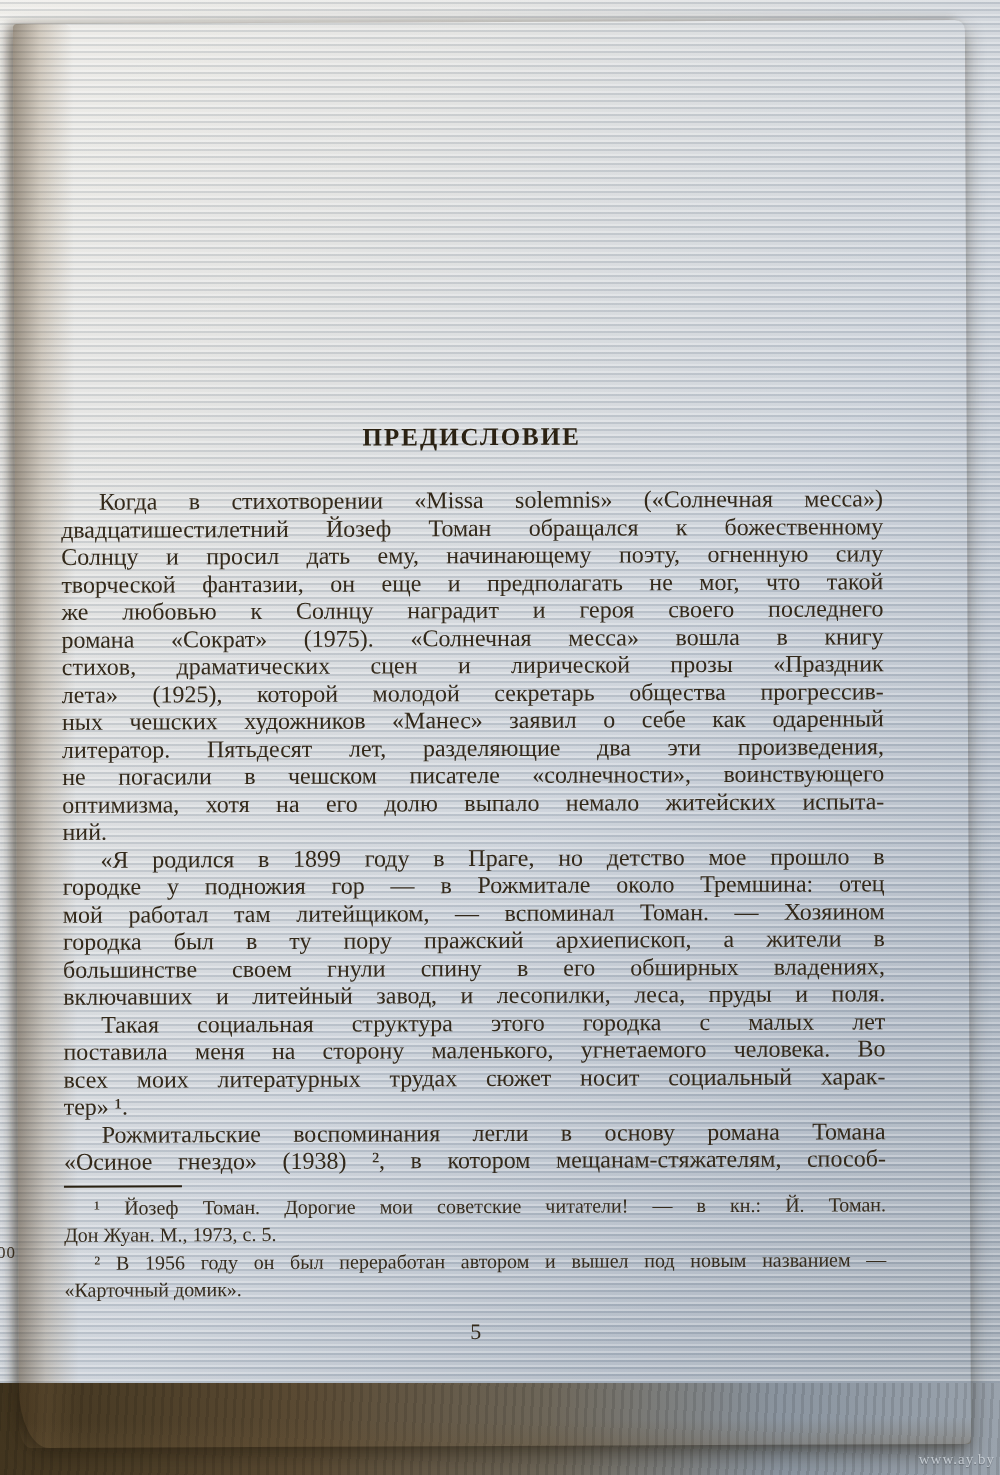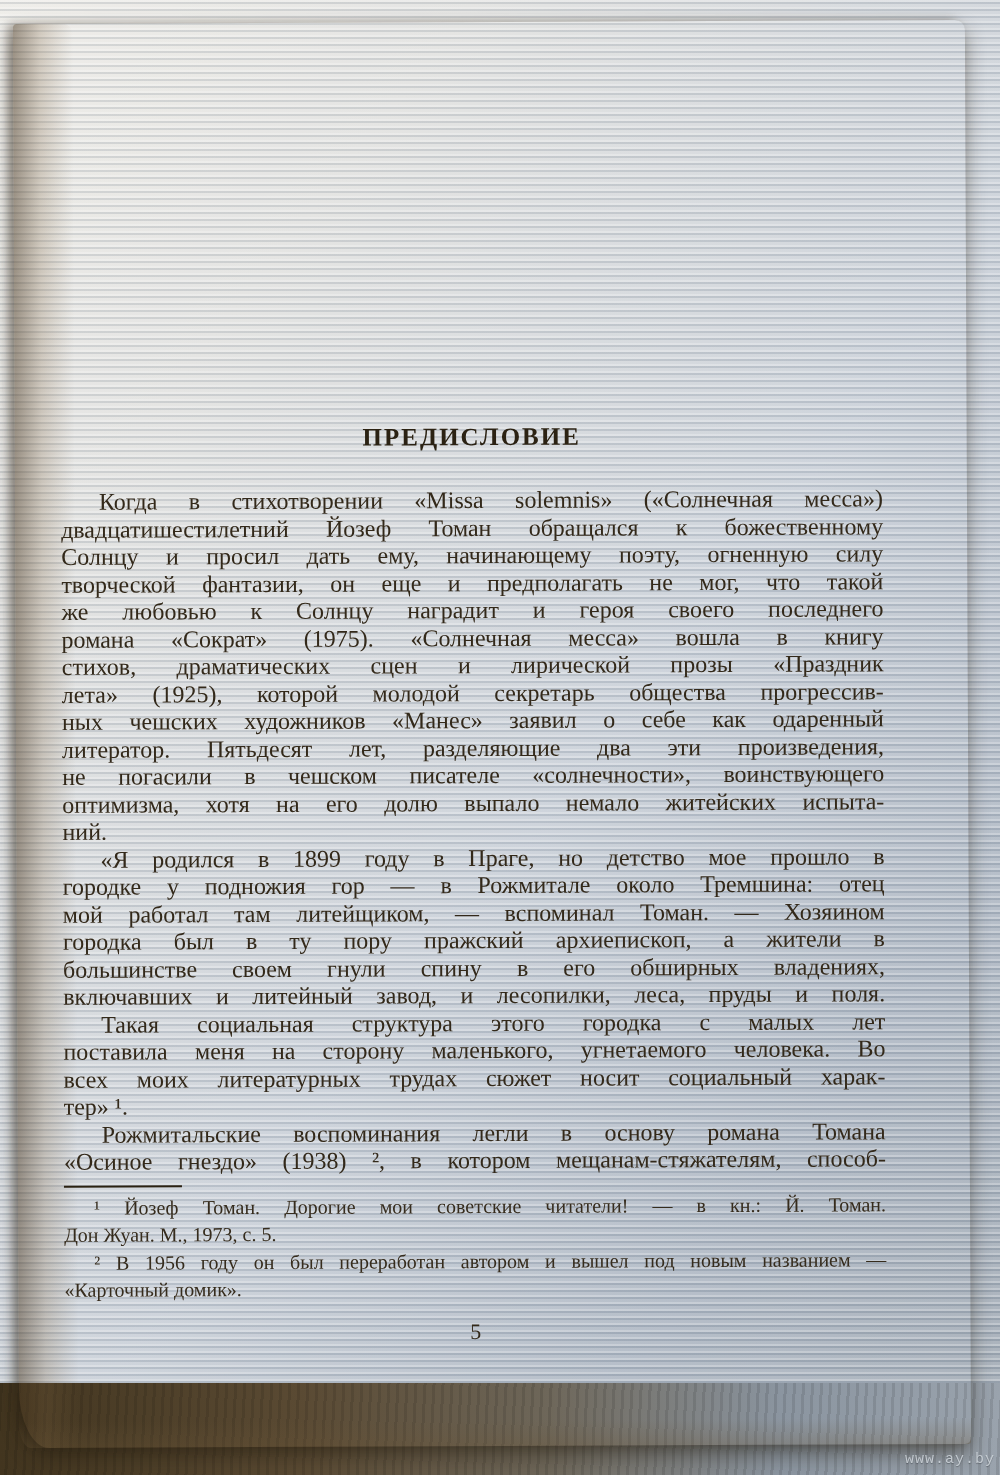--- a/index.html
+++ b/index.html
@@ -78,31 +78,34 @@
     font-size:20px;line-height:27.5px;color:#362c1d;
     text-align:justify;text-align-last:justify;
   }
   .fline.ind{text-indent:30px;}
   .fline.end{text-align-last:left;}
   .pagenum{
     margin-top:16px;text-align:center;font-size:22px;color:#33291a;
   }
   .watermark{
     position:absolute;right:5px;bottom:7px;
-    font-family:Liberation Mono, monospace;
+    font-family:Liberation Serif, serif;
     font-size:15px;letter-spacing:1px;color:#ced4da;opacity:.85;
     text-shadow:0 1px 1px rgba(60,66,74,.6);
   }
 </style>
 </head>
 <body>
 
 <div class="scene">
   <div class="bg-fabric"></div>
   <div class="bg-wood"></div>
+  <div class="edge-stack">
+    <span class="edge-num">00</span>
+  </div>
 
   <div class="page">
     <div class="text-block">
       <h1 class="title">ПРЕДИСЛОВИЕ</h1>
       <div class="body-text" id="body">
           <div class="line ind">Когда в стихотворении «Missa solemnis» («Солнечная месса»)</div>
           <div class="line">двадцатишестилетний Йозеф Томан обращался к божественному</div>
           <div class="line">Солнцу и просил дать ему, начинающему поэту, огненную силу</div>
           <div class="line">творческой фантазии, он еще и предполагать не мог, что такой</div>
           <div class="line">же любовью к Солнцу наградит и героя своего последнего</div>

